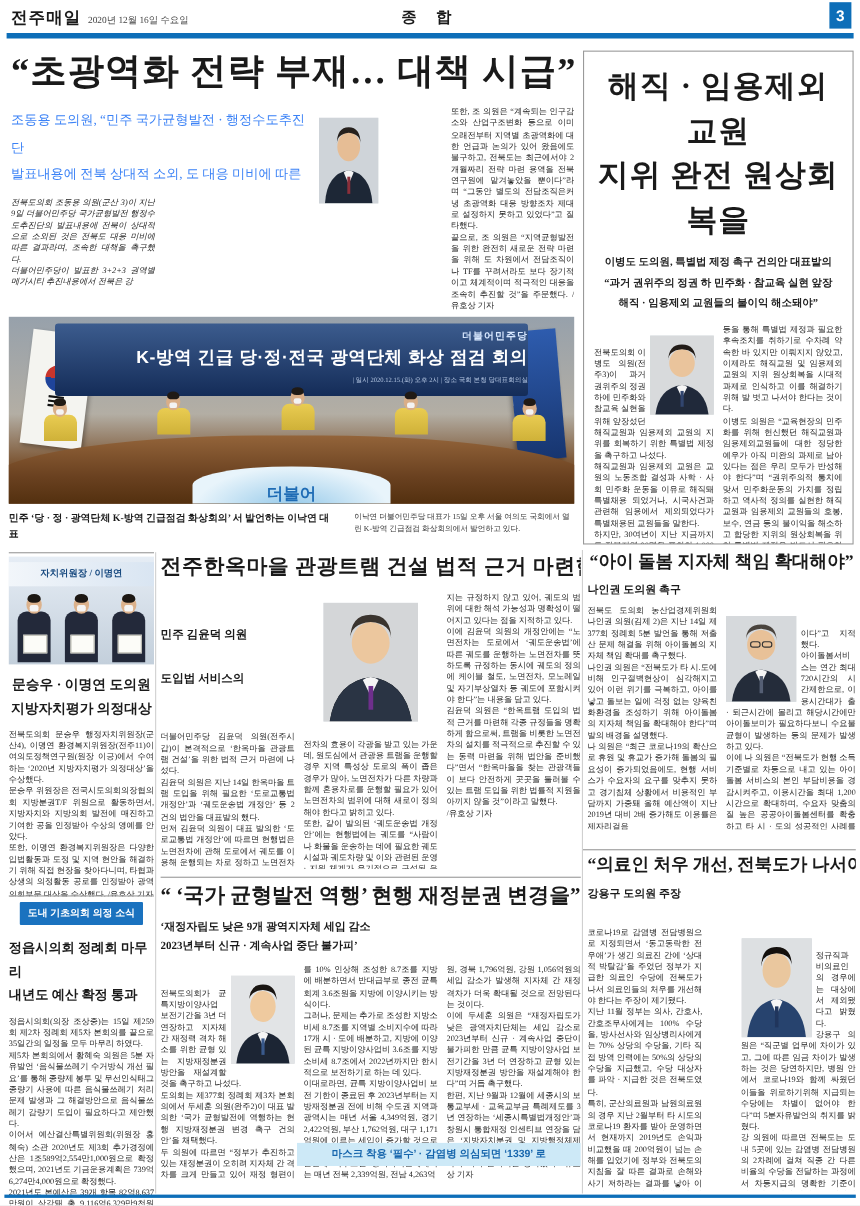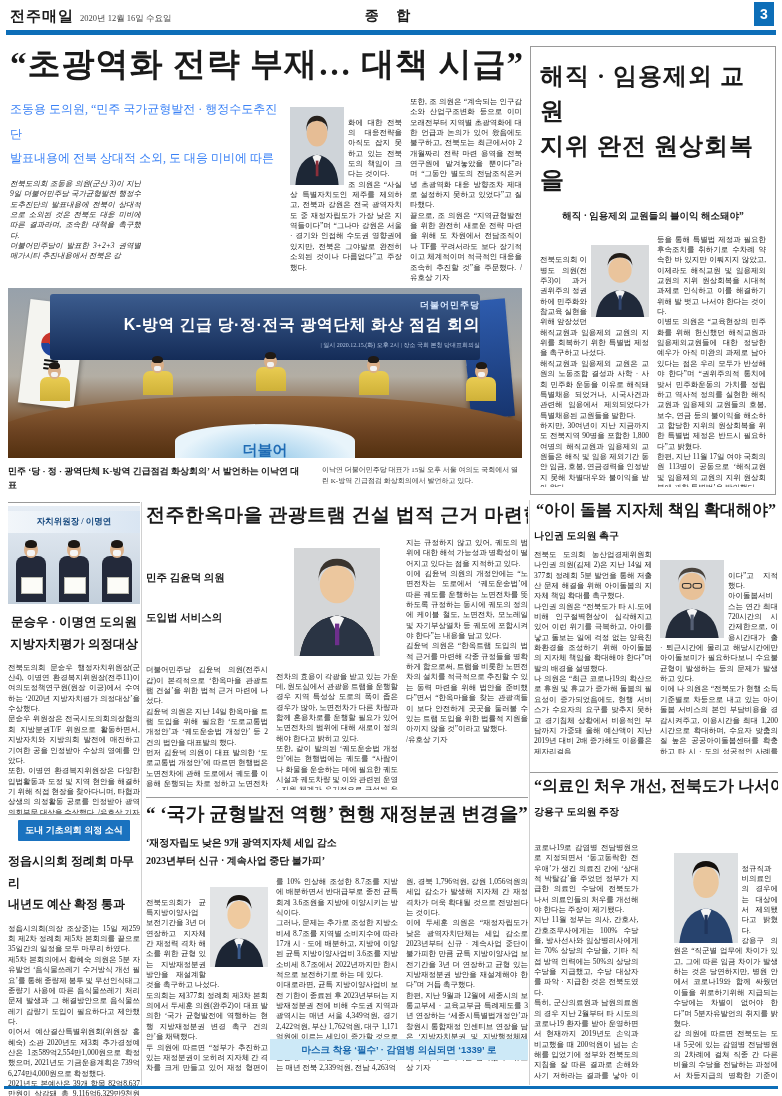--- a/index.html
+++ b/index.html
@@ -29,21 +29,21 @@
   .main-left{width:270px;}
   .sub-main{font-size:12px;line-height:2.05;color:#3b82f6;height:74px;overflow:hidden;font-family:Liberation Serif, serif;}
   .main-left .cols{margin-top:8px;}
   .main-left .bt{width:131px;height:108px;font-style:italic;}
   .main-right{width:232px;}
   .main-right .bt{width:112px;height:192px;}
   .pt-cho{width:54px;height:78px;}
   
   .art-teacher{position:absolute;left:530px;top:46px;width:246px;height:449px;border:1px solid #9a9a9a;
                box-sizing:border-box;padding:12px 9px 8px;overflow:hidden;}
-  .hl-teacher{margin:0;text-align:left;font-size:24px;font-weight:bold;line-height:1.45;letter-spacing:1px;}
+  .hl-teacher{margin:0;text-align:center;font-size:28px;font-weight:bold;line-height:1.45;letter-spacing:1px;}
   .sub-teacher{margin-top:9px;text-align:center;font-size:9.5px;font-weight:bold;line-height:1.95;color:#222;}
   .art-teacher .cols{margin-top:9px;}
   .art-teacher .bt{width:110px;height:252px;}
   .pt-lee{width:58px;height:72px;}
   
   .photo-story{position:absolute;left:8px;top:288px;width:514px;}
   .bigphoto{position:relative;height:170px;overflow:hidden;
             background:linear-gradient(180deg,#97a1ab 0%,#b3aea4 52%,#7c5634 78%,#5d3a1c 100%);}
   .bp-banner{position:absolute;left:42px;right:42px;top:6px;height:66px;text-align:right;color:#fff;
              background:linear-gradient(180deg,#3c5c8e,#142c58);border-radius:3px;padding-top:5px;box-sizing:border-box;}
@@ -148,36 +148,36 @@
         <div class="cols">
           <div class="bt">
             <span class="portrait pt-cho fl-l"><svg viewBox="0 0 60 80" width="100%" height="100%" preserveAspectRatio="none">
                   <rect width="60" height="80" fill="#cfd4d9"></rect>
                   <ellipse cx="30" cy="27" rx="11.5" ry="13.5" fill="#e6bd95"></ellipse>
                   <path d="M18 25 Q18 9 30 9 Q42 9 42 25 Q42 15 30 14 Q18 15 18 25 Z" fill="#26201c"></path>
                   <path d="M6 80 Q8 52 30 49 Q52 52 54 80 Z" fill="#1d2736"></path>
                   <path d="M25 51 L30 62 L35 51 Q30 47 25 51 Z" fill="#f5f5f5"></path>
                   <rect x="28.6" y="55" width="3" height="16" fill="#8c2f3a"></rect>
                 </svg></span>
-            <span>화에 대한 전북의 대응전략을 아직도 잡지 못하고 있는 전북도의 책임이 크다는 것이다.
-조 의원은 “사실상 특별자치도인 제주를 제외하고, 전북과 강원은 전국 광역자치도 중 재정자립도가 가장 낮은 지역들이다”며 “그나마 강원은 서울 · 경기와 인접해 수도권 영향권에 있지만, 전북은 그야말로 완전히 소외된 것이나 다름없다”고 주장했다.</span>
           </div>
           <p class="bt">또한, 조 의원은 “계속되는 인구감소와 산업구조변화 등으로 이미 오래전부터 지역별 초광역화에 대한 언급과 논의가 있어 왔음에도 불구하고, 전북도는 최근에서야 2개월짜리 전략 마련 용역을 전북연구원에 맡겨놓았을 뿐이다”라며 “그동안 별도의 전담조직은커녕 초광역화 대응 방향조차 제대로 설정하지 못하고 있었다”고 질타했다.
 끝으로, 조 의원은 “지역균형발전을 위한 완전히 새로운 전략 마련을 위해 도 차원에서 전담조직이나 TF를 꾸려서라도 보다 장기적이고 체계적이며 적극적인 대응을 조속히 추진할 것”을 주문했다.  /유호상 기자</p>
         </div>
       </div>
     </div>
   </section>
 
   <section class="art-teacher">
     <h2 class="hl-teacher">
       <div>해직 · 임용제외 교원</div>
       <div>지위 완전 원상회복을</div>
     </h2>
     <div class="sub-teacher">
+      <div>이병도 도의원, 특별법 제정 촉구 건의안 대표발의</div>
+      <div>“과거 권위주의 정권 하 민주화 · 참교육 실현 앞장</div>
       <div>해직 · 임용제외 교원들의 불이익 해소돼야”</div>
     </div>
     <div class="cols">
       <div class="bt">
         <span class="portrait pt-lee fl-r"><svg viewBox="0 0 60 80" width="100%" height="100%" preserveAspectRatio="none">
               <rect width="60" height="80" fill="#d8dadc"></rect>
               <ellipse cx="30" cy="28" rx="12" ry="14" fill="#eac49c"></ellipse>
               <path d="M17 26 Q17 9 30 9 Q43 9 43 26 Q43 15 30 14 Q17 15 17 26 Z" fill="#221c18"></path>
               <path d="M5 80 Q8 53 30 50 Q52 53 55 80 Z" fill="#20293a"></path>
               <path d="M25 52 L30 63 L35 52 Q30 48 25 52 Z" fill="#f5f5f5"></path>

